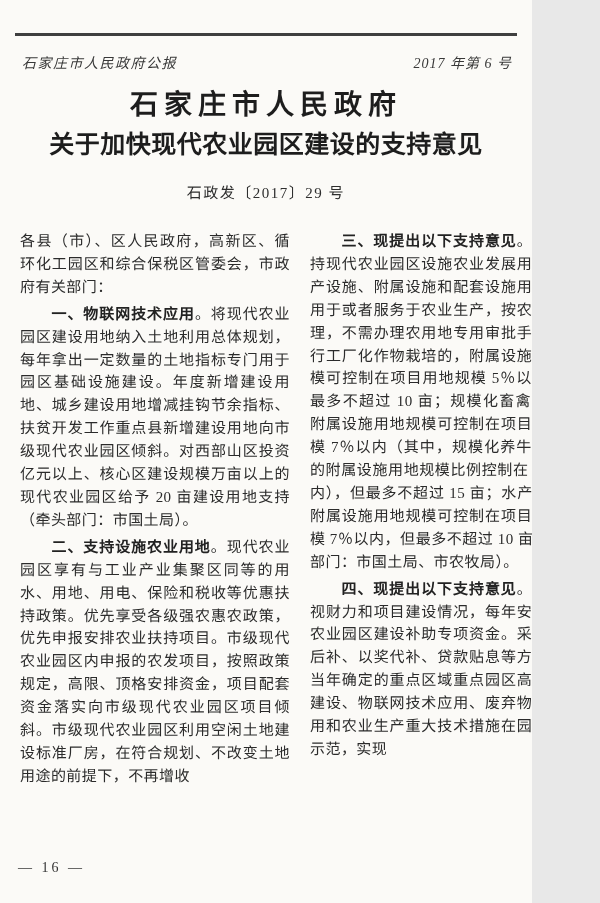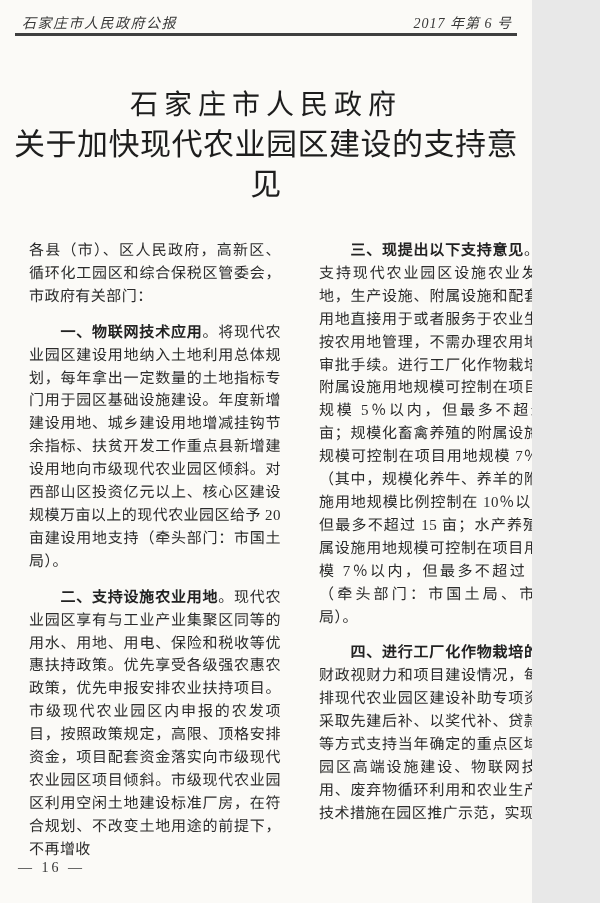--- a/index.html
+++ b/index.html
@@ -22,50 +22,50 @@
   }
   
   .runhead{
     position:absolute;top:12px;left:22px;right:20px;
     display:flex;justify-content:space-between;align-items:baseline;
     font-size:14px;
     font-style:italic;
     color:#383838;
   }
   .runhead .journal{letter-spacing:1.5px;}
-  .runhead .issue{letter-spacing:1px;}
+  .runhead .issue{letter-spacing:1px;margin-top:40px;}
   .head-rule{
     position:absolute;top:33px;left:15px;right:15px;
     height:2.5px;background:var(--rule);
   }
   
   .doc-title{
     position:absolute;top:85px;left:0;width:100%;
     margin:0;text-align:center;
-    font-weight:normal;color:#1d1d1d;
+    font-weight:bold;color:#1d1d1d;
     line-height:40px;
   }
   .doc-title .t1{display:block;font-size:28px;letter-spacing:6px;}
-  .doc-title .t2{display:block;font-size:31px;letter-spacing:0.5px;}
+  .doc-title .t2{display:block;font-size:25px;letter-spacing:0.5px;}
   .doc-num{
     position:absolute;top:181px;left:0;width:100%;
     text-align:center;font-size:15px;letter-spacing:1.5px;
     color:#2e2e2e;
   }
   
   .columns{
     position:absolute;top:226px;left:16px;width:568px;height:642px;
     display:flex;gap:12px;overflow:hidden;
   }
   .col{
     width:278px;height:100%;overflow:hidden;
     font-size:15px;line-height:22.9px;letter-spacing:0.45px;
     text-align:justify;
   }
-  .col p{margin:13px;padding:0;}
+  .col p{margin:4px;padding:0;}
   .para.indent{text-indent:2.1em;}
   .sec{
     font-family:"Liberation Sans","DejaVu Sans",sans-serif;
     font-weight:bold;color:#222;
   }
   
   .pageno{
     position:absolute;left:18px;top:860px;
     font-size:14px;letter-spacing:3px;color:#333;
   }
@@ -80,31 +80,32 @@
     <span class="issue">2017 年第 6 号</span>
   </div>
 
   <div class="head-rule"></div>
 
   <h1 class="doc-title">
     <span class="t1">石家庄市人民政府</span>
     <span class="t2">关于加快现代农业园区建设的支持意见</span>
   </h1>
 
+  <div class="doc-num">石政发〔2017〕29 号</div>
 
   <div class="columns">
 
     <div class="col">
       <p class="para"><span>各县（市）、区人民政府，高新区、循环化工园区和综合保税区管委会，市政府有关部门：</span></p>
       <p class="para indent"><span class="sec">一、物联网技术应用</span><span>。将现代农业园区建设用地纳入土地利用总体规划，每年拿出一定数量的土地指标专门用于园区基础设施建设。年度新增建设用地、城乡建设用地增减挂钩节余指标、扶贫开发工作重点县新增建设用地向市级现代农业园区倾斜。对西部山区投资亿元以上、核心区建设规模万亩以上的现代农业园区给予 20 亩建设用地支持（牵头部门：市国土局）。</span></p>
       <p class="para indent"><span class="sec">二、支持设施农业用地</span><span>。现代农业园区享有与工业产业集聚区同等的用水、用地、用电、保险和税收等优惠扶持政策。优先享受各级强农惠农政策，优先申报安排农业扶持项目。市级现代农业园区内申报的农发项目，按照政策规定，高限、顶格安排资金，项目配套资金落实向市级现代农业园区项目倾斜。市级现代农业园区利用空闲土地建设标准厂房，在符合规划、不改变土地用途的前提下，不再增收</span></p>
     </div>
 
     <div class="col">
       <p class="para indent"><span class="sec">三、现提出以下支持意见</span><span>。积极支持现代农业园区设施农业发展用地，生产设施、附属设施和配套设施用地直接用于或者服务于农业生产，按农用地管理，不需办理农用地专用审批手续。进行工厂化作物栽培的，附属设施用地规模可控制在项目用地规模 5％以内，但最多不超过 10 亩；规模化畜禽养殖的附属设施用地规模可控制在项目用地规模 7％以内（其中，规模化养牛、养羊的附属设施用地规模比例控制在 10％以内），但最多不超过 15 亩；水产养殖的附属设施用地规模可控制在项目用地规模 7％以内，但最多不超过 10 亩（牵头部门：市国土局、市农牧局）。</span></p>
-      <p class="para indent"><span class="sec">四、进行工厂化作物栽培的</span><span>。市财政视财力和项目建设情况，每年安排现代农业园区建设补助专项资金。采取先建后补、以奖代补、贷款贴息等方式支持当年确定的重点区域重点园区高端设施建设、物联网技术应用、废弃物循环利用和农业生产重大技术措施在园区推广示范，实现</span></p>
+      <p class="para indent"><span class="sec">四、现提出以下支持意见</span><span>。市财政视财力和项目建设情况，每年安排现代农业园区建设补助专项资金。采取先建后补、以奖代补、贷款贴息等方式支持当年确定的重点区域重点园区高端设施建设、物联网技术应用、废弃物循环利用和农业生产重大技术措施在园区推广示范，实现</span></p>
     </div>
 
   </div>
 
   <div class="pageno">— 16 —</div>
 
 </div>
 
 </body></html>

